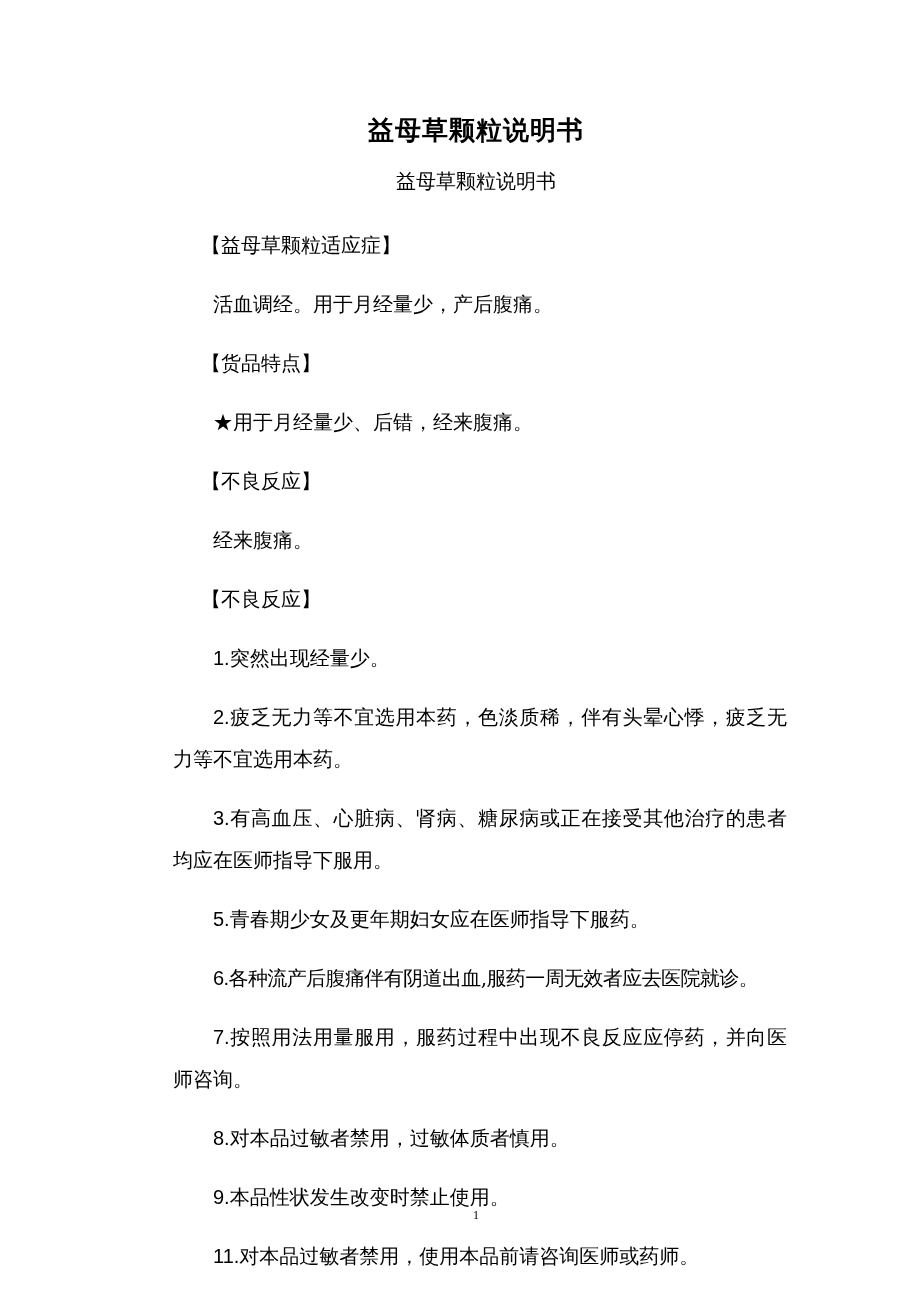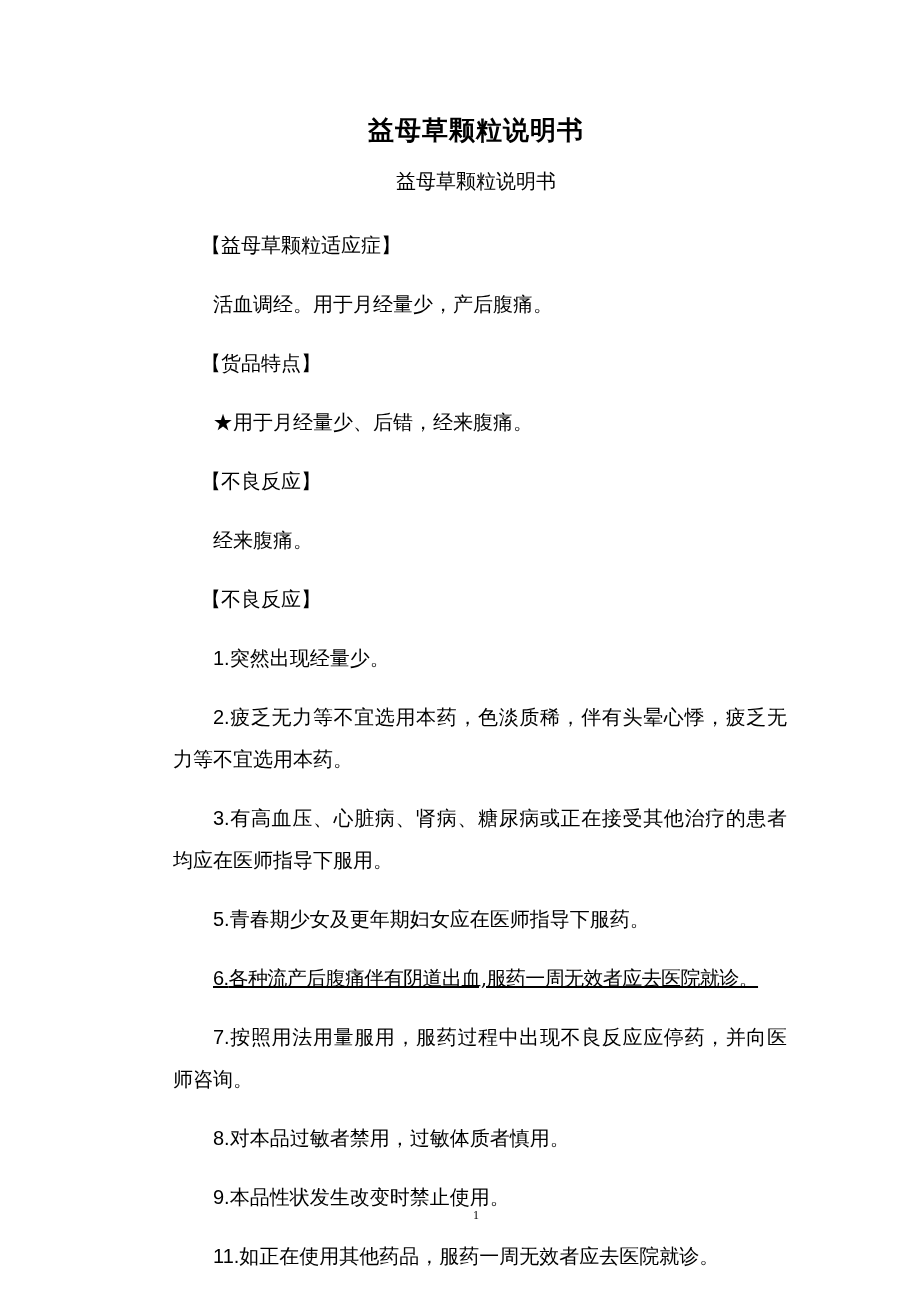--- a/index.html
+++ b/index.html
@@ -89,22 +89,22 @@
     <p class="para heading">【货品特点】</p>
     <p class="para">★用于月经量少、后错，经来腹痛。</p>
     <p class="para heading">【不良反应】</p>
     <p class="para">经来腹痛。</p>
     <p class="para heading">【不良反应】</p>
 
     <p class="para"><span class="num">1.</span><span>突然出现经量少。</span></p>
     <p class="para"><span class="num">2.</span><span>疲乏无力等不宜选用本药，色淡质稀，伴有头晕心悸，疲乏无力等不宜选用本药。</span></p>
     <p class="para"><span class="num">3.</span><span>有高血压、心脏病、肾病、糖尿病或正在接受其他治疗的患者均应在医师指导下服用。</span></p>
     <p class="para"><span class="num">5.</span><span>青春期少女及更年期妇女应在医师指导下服药。</span></p>
-    <p class="para" style="white-space:nowrap; letter-spacing:-0.6px;text-decoration:underline;"><span class="num">6.</span><span>各种流产后腹痛伴有阴道出血,服药一周无效者应去医院就诊。</span></p>
+    <p class="para" style="white-space:nowrap; letter-spacing:-0.6px;"><span class="num">6.</span><span>各种流产后腹痛伴有阴道出血,服药一周无效者应去医院就诊。</span></p>
     <p class="para"><span class="num">7.</span><span>按照用法用量服用，服药过程中出现不良反应应停药，并向医师咨询。</span></p>
     <p class="para"><span class="num">8.</span><span>对本品过敏者禁用，过敏体质者慎用。</span></p>
     <p class="para"><span class="num">9.</span><span>本品性状发生改变时禁止使用。</span></p>
-    <p class="para"><span class="num">11.</span><span>如正在使用其他药品，服药一周无效者应去医院就诊。</span></p>
+    <p class="para"><span class="num">11.</span><span>对本品过敏者禁用，使用本品前请咨询医师或药师。</span></p>
   </div>
 
   <div class="page-number">1</div>
 
 </div>
 
 </body></html>

